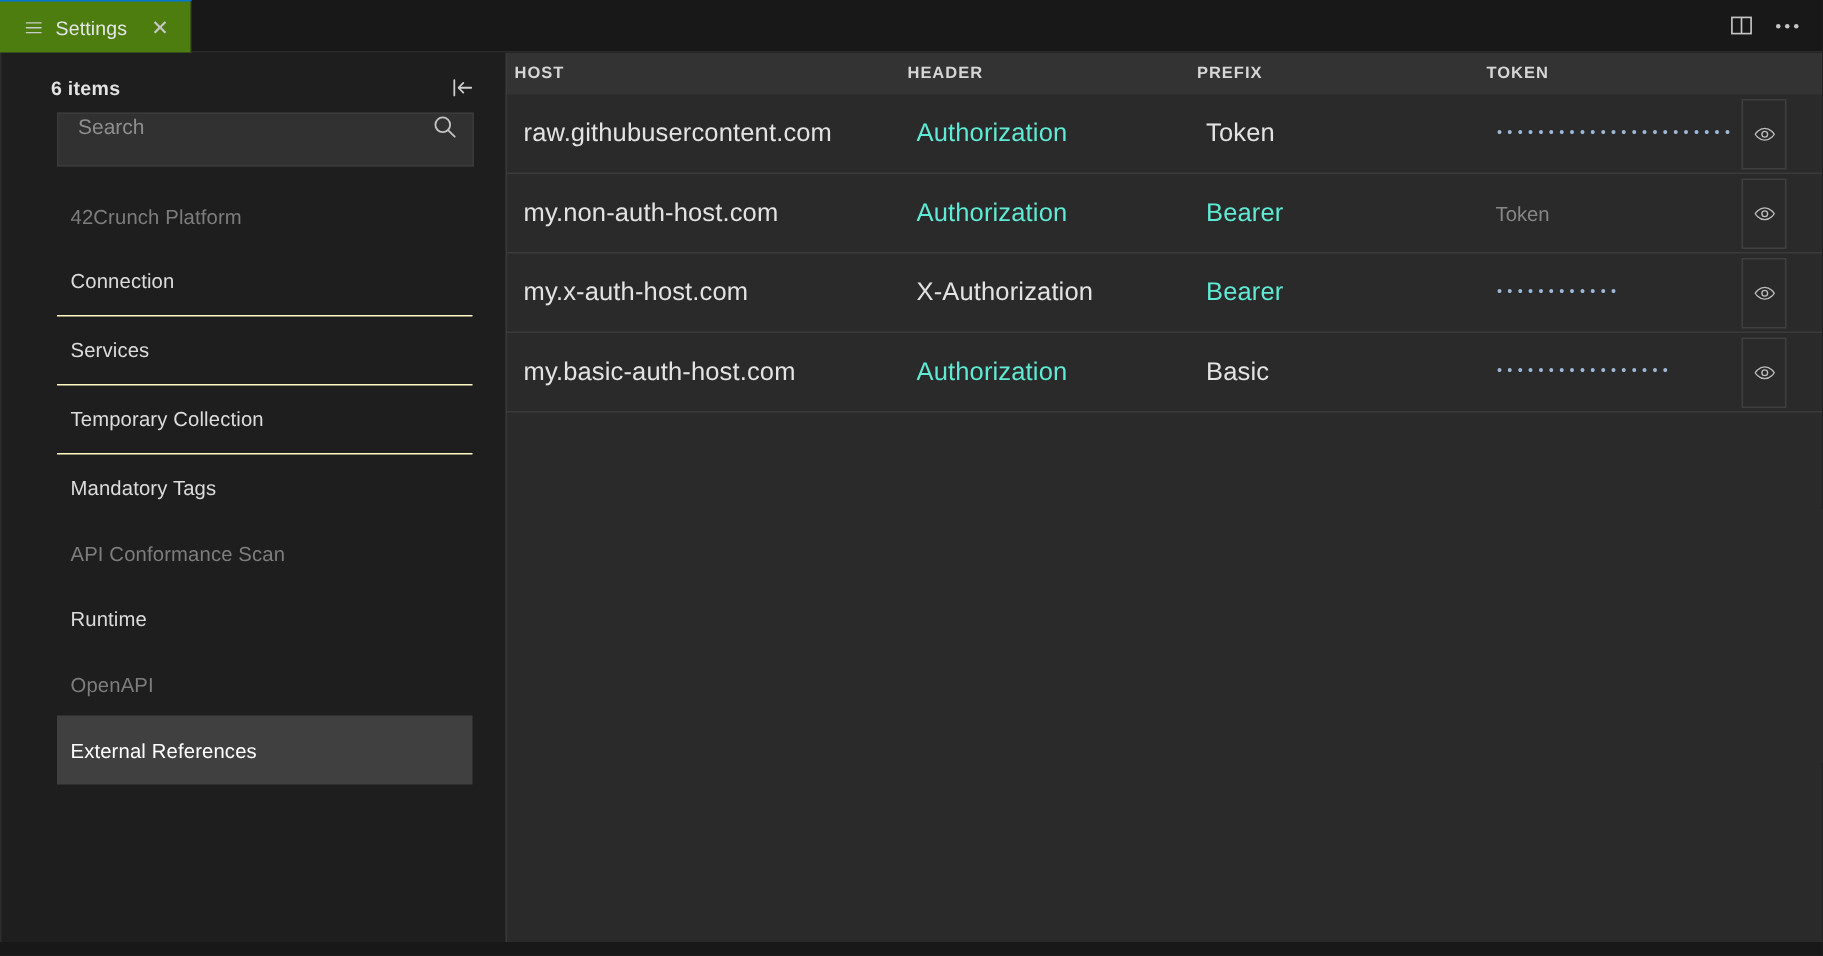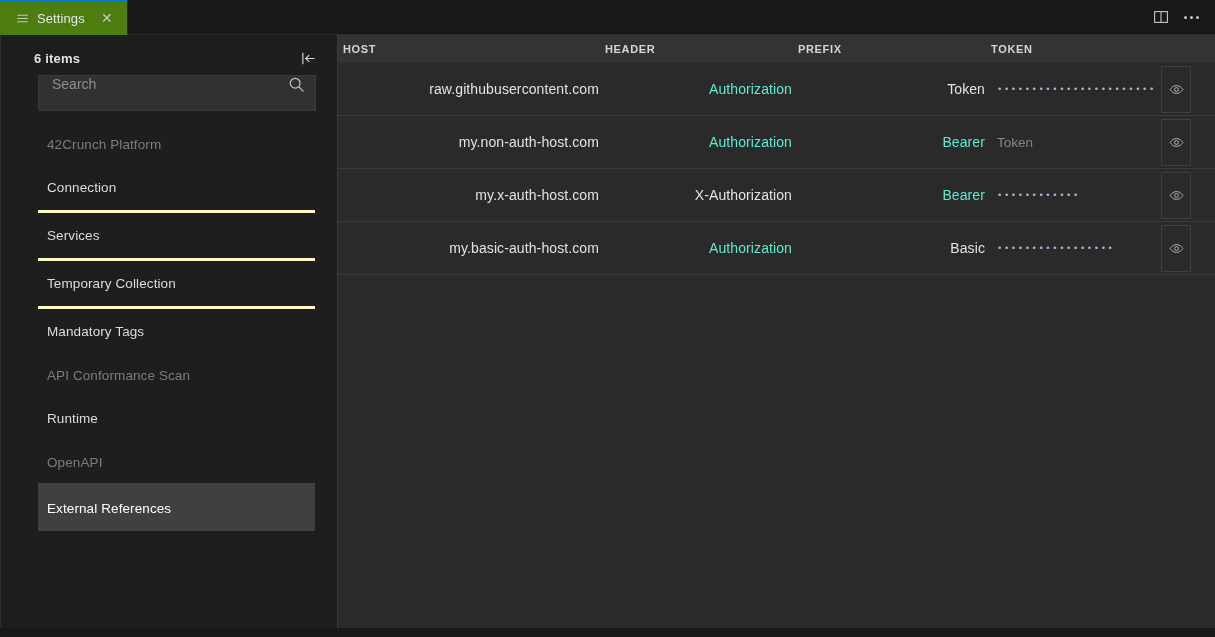--- a/index.html
+++ b/index.html
@@ -192,21 +192,21 @@
     letter-spacing: .1px;
     cursor: pointer;
   }
 
   .nav-item {
     color: #dcdcdc;
     font-size: 13.5px;
     padding: 15px 9px 15px 9px;
     letter-spacing: .1px;
     cursor: pointer;
-    border-top: 3px solid #fef9c3;
+    border-top: 1px solid #fef9c3;
   }
   .nav-item.no-rule { border-top: none; }
   .nav-item.selected {
     background: #404040;
     color: #ffffff;
     border-top-color: transparent;
   }
 
   
   .main {
@@ -247,28 +247,27 @@
   .trow {
     display: flex;
     align-items: center;
     height: 53px;
     padding-left: 11px;
     padding-right: 10px;
     border-bottom: 1px solid #3a3a3a;
   }
 
   .cell {
-    font-size: 14px;
+    font-size: 17px;
     color: #e3e3e3;
     white-space: nowrap;
     overflow: hidden;
     text-overflow: ellipsis;
     padding-right: 12px;
     letter-spacing: .1px;
-    text-align: right;
   }
   .cell.muted { color: #5eead4; }
 
   .token-cell {
     display: flex;
     align-items: center;
     height: 100%;
     padding-right: 6px;
     min-width: 0;
   }

